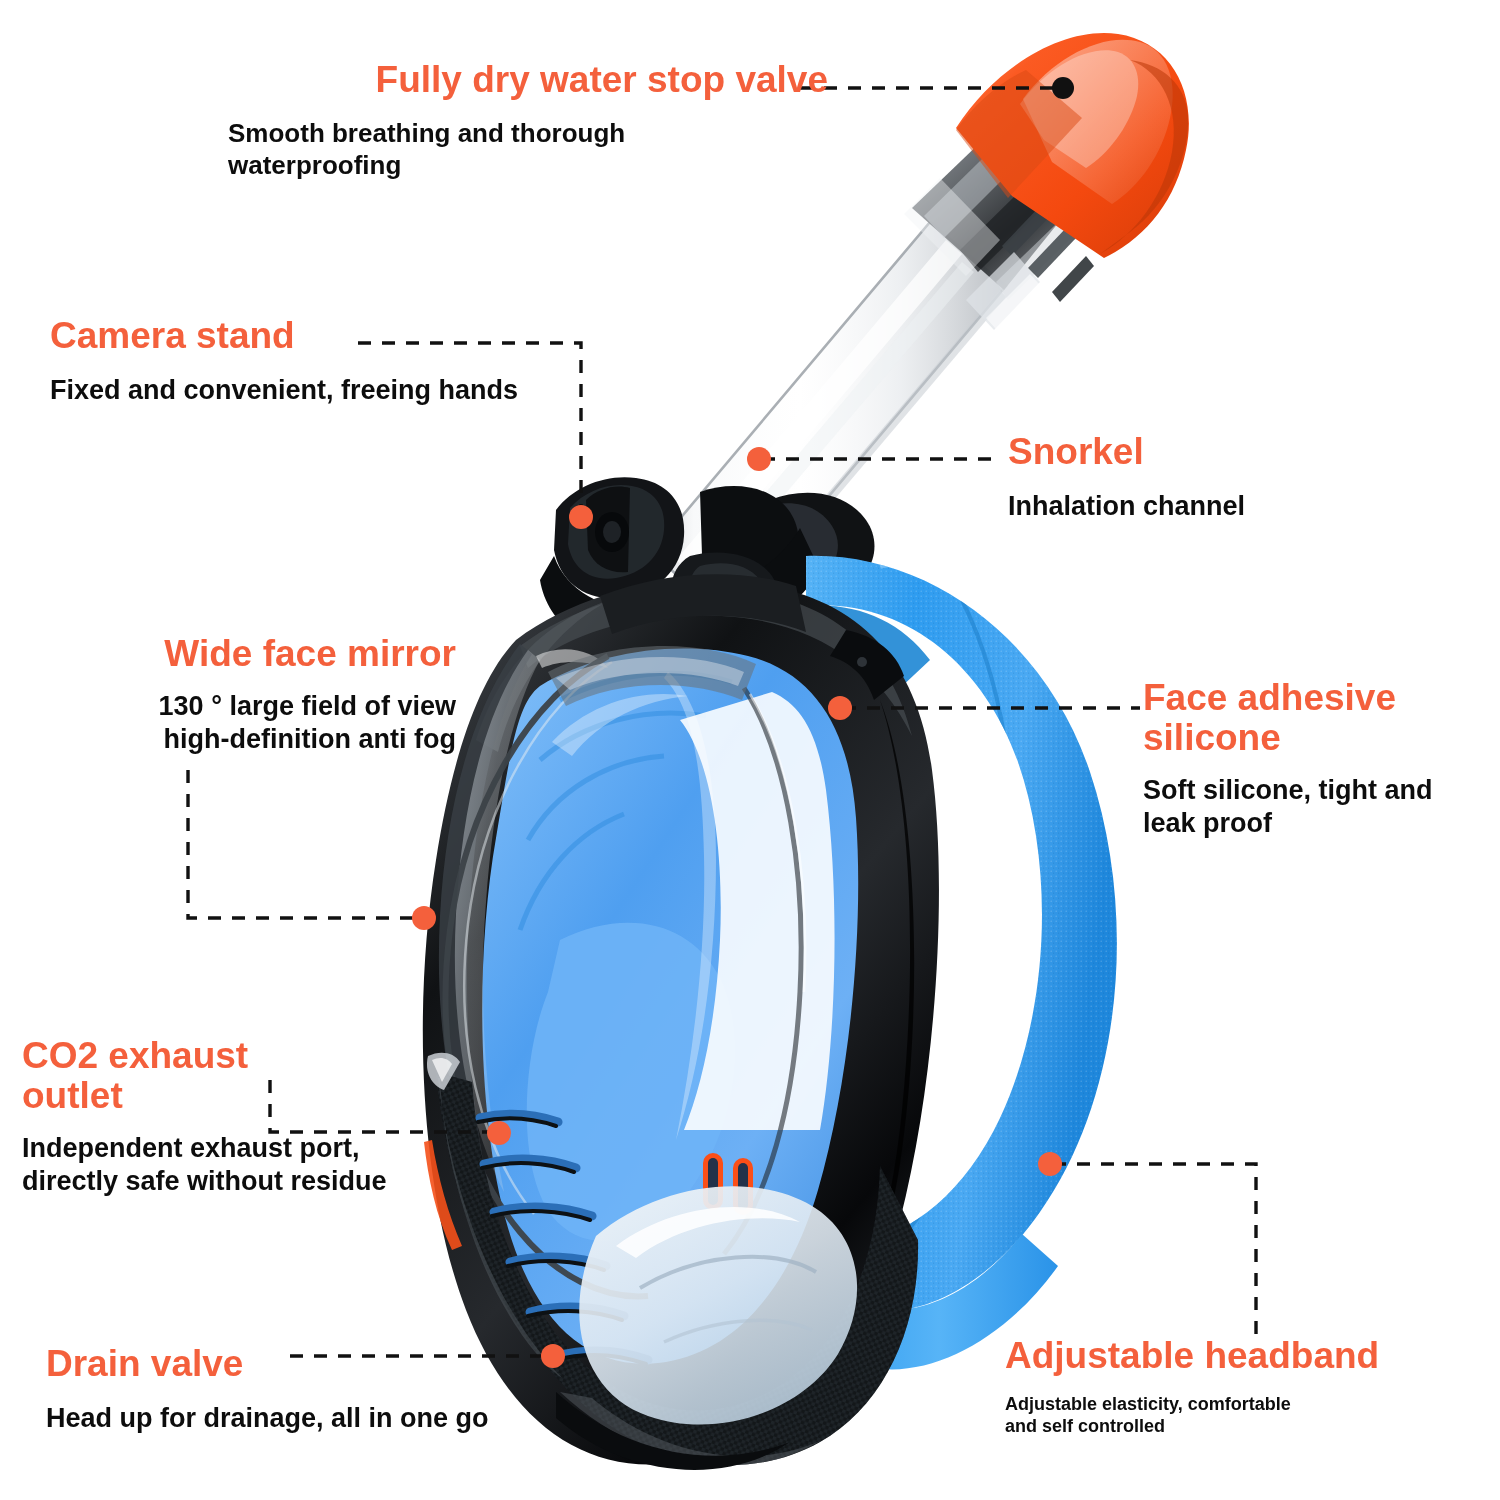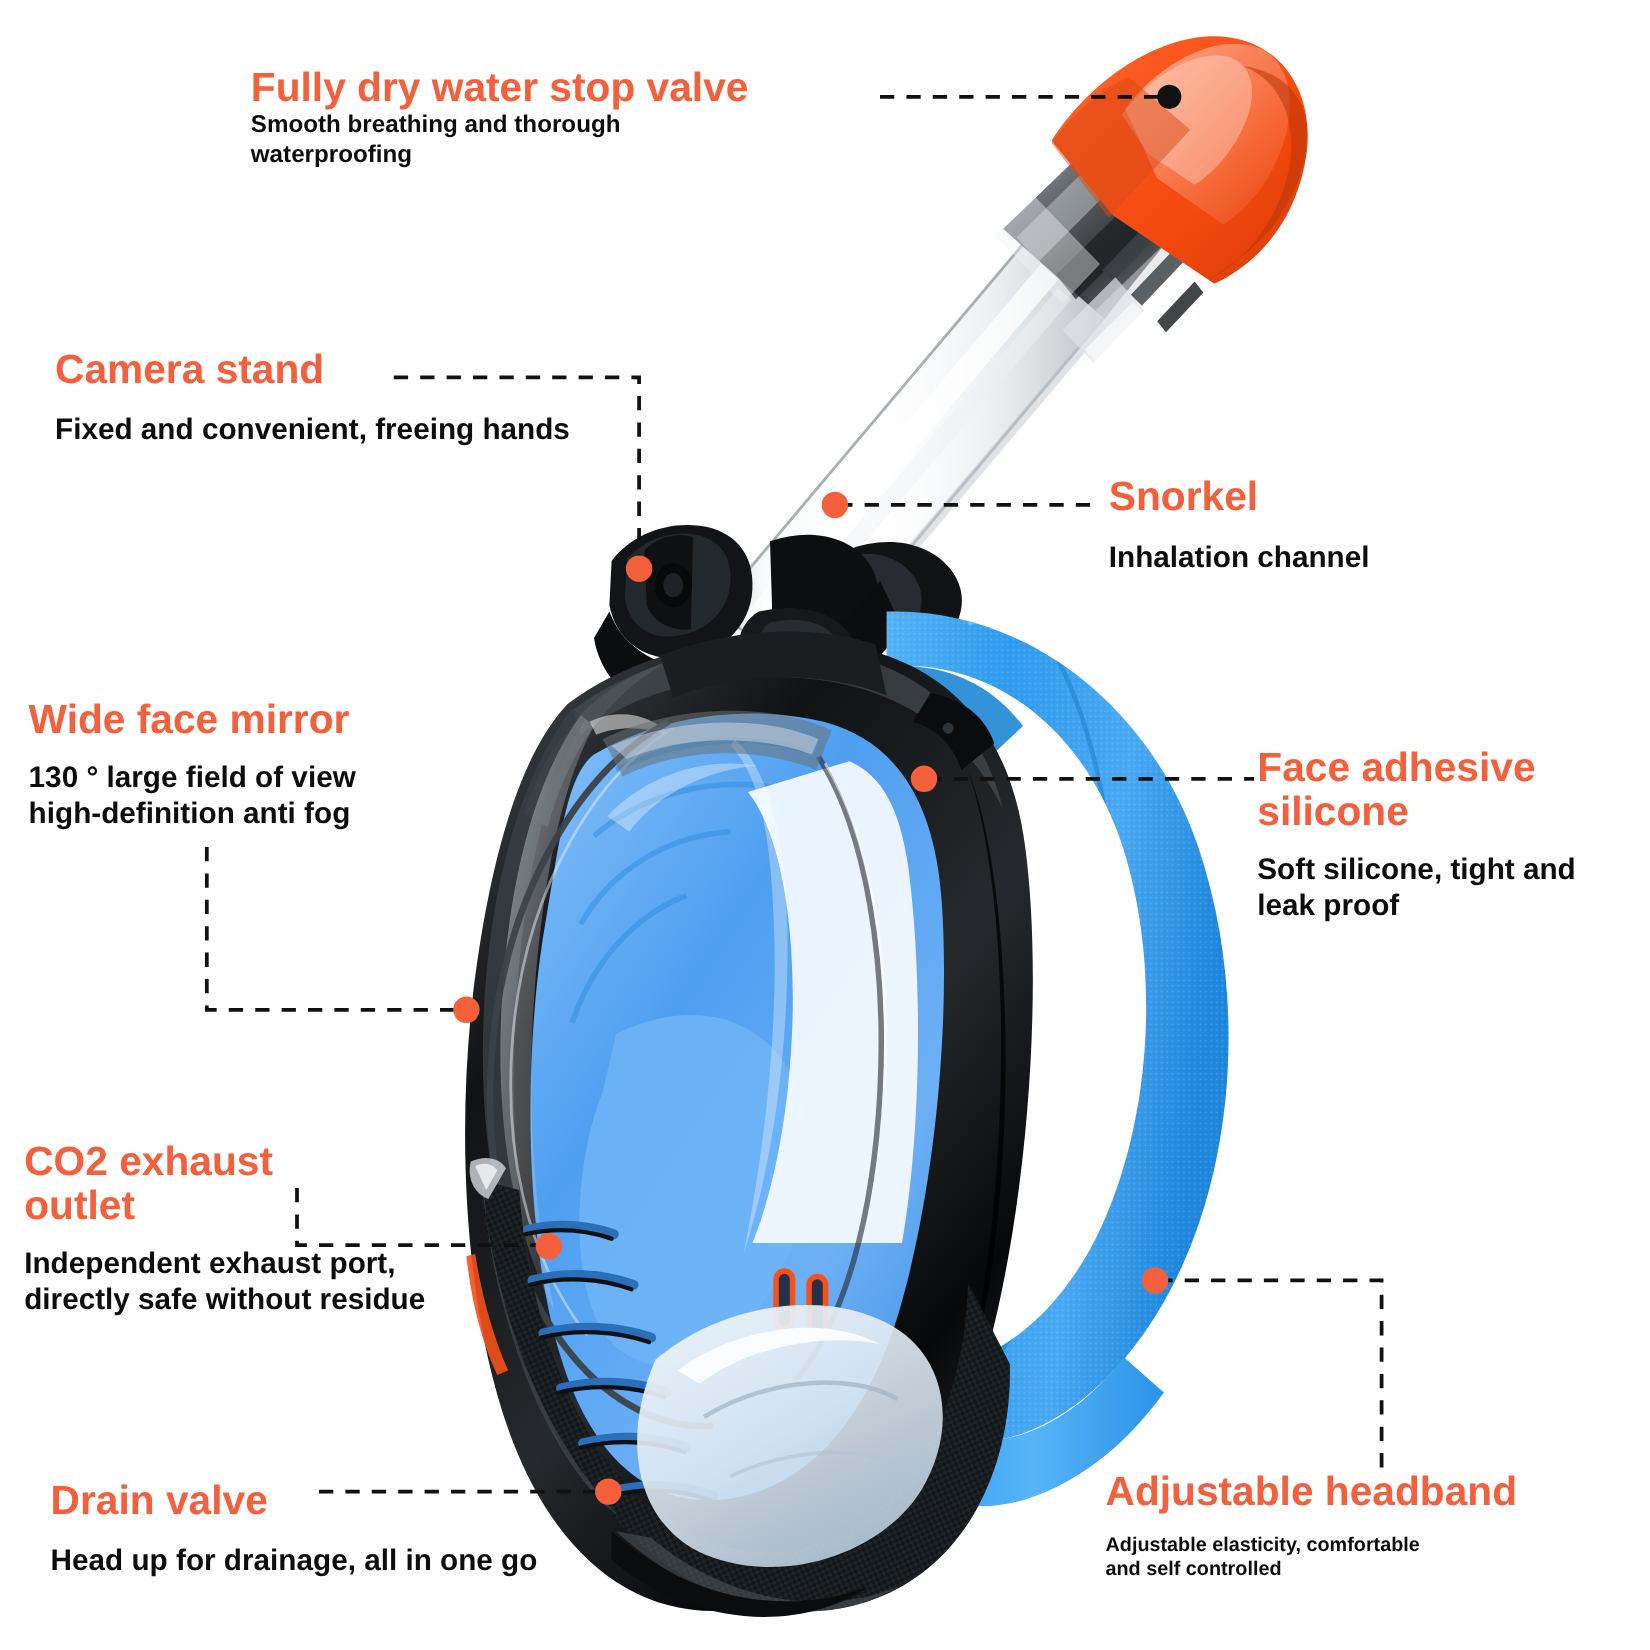--- a/index.html
+++ b/index.html
@@ -340,36 +340,36 @@
       <circle cx="840" cy="708" r="12" fill="#f4603c"></circle>
       <circle cx="499" cy="1133" r="12" fill="#f4603c"></circle>
       <circle cx="553" cy="1356" r="12" fill="#f4603c"></circle>
       <circle cx="1050" cy="1164" r="12" fill="#f4603c"></circle>
     </g>
   </svg>
 
   <div id="texts">
 
     <div class="callout" style="left:228px;top:60px;width:600px;">
-      <div class="c-title" style="font-size:37px;">Fully dry water stop valve</div>
-      <div class="c-desc" style="font-size:22px;">Smooth breathing and thorough
+      <div class="c-title" style="font-size:37px;text-align:right;">Fully dry water stop valve</div>
+      <div class="c-desc" style="font-size:26px;margin-top:18px;">Smooth breathing and thorough
 waterproofing</div>
     </div>
 
     <div class="callout" style="left:1008px;top:432px;width:420px;">
       <div class="c-title" style="font-size:37px;">Snorkel</div>
       <div class="c-desc" style="font-size:27px;margin-top:18px;">Inhalation channel</div>
     </div>
 
     <div class="callout" style="left:50px;top:316px;width:560px;">
       <div class="c-title" style="font-size:37px;">Camera stand</div>
       <div class="c-desc" style="font-size:27px;margin-top:18px;">Fixed and convenient, freeing hands</div>
     </div>
 
-    <div class="callout" style="left:26px;top:634px;width:430px;">
+    <div class="callout" style="left:26px;top:634px;width:430px;text-align:right;">
       <div class="c-title" style="font-size:37px;">Wide face mirror</div>
       <div class="c-desc" style="font-size:27px;margin-top:16px;">130 ° large field of view
 high-definition anti fog</div>
     </div>
 
     <div class="callout" style="left:1143px;top:678px;width:360px;">
       <div class="c-title" style="font-size:37px;">Face adhesive
 silicone</div>
       <div class="c-desc" style="font-size:27px;margin-top:16px;">Soft silicone, tight and
 leak proof</div>

